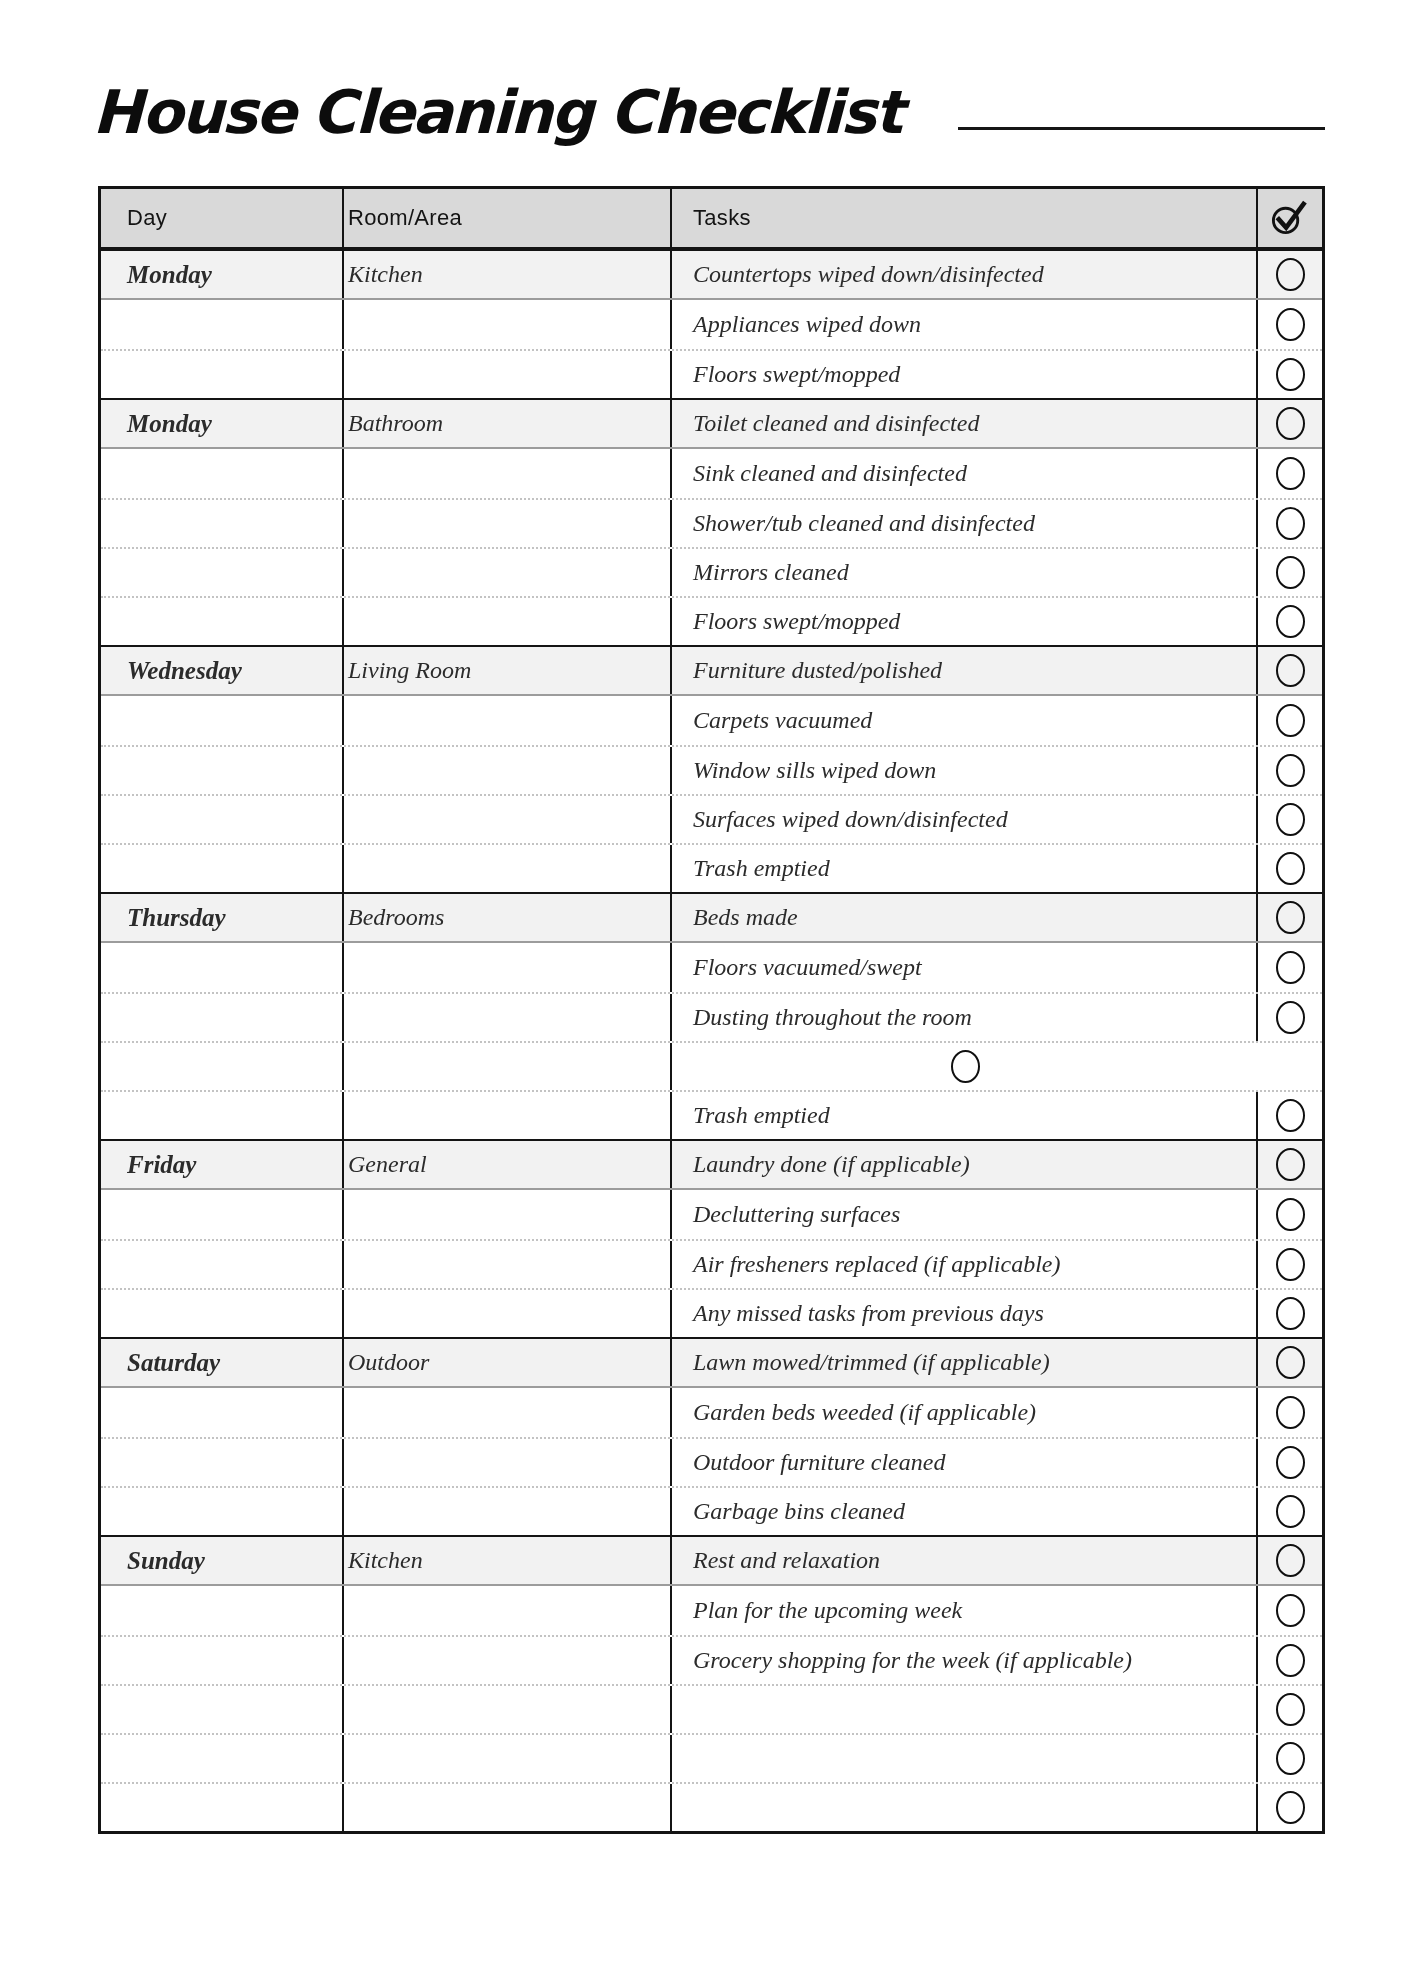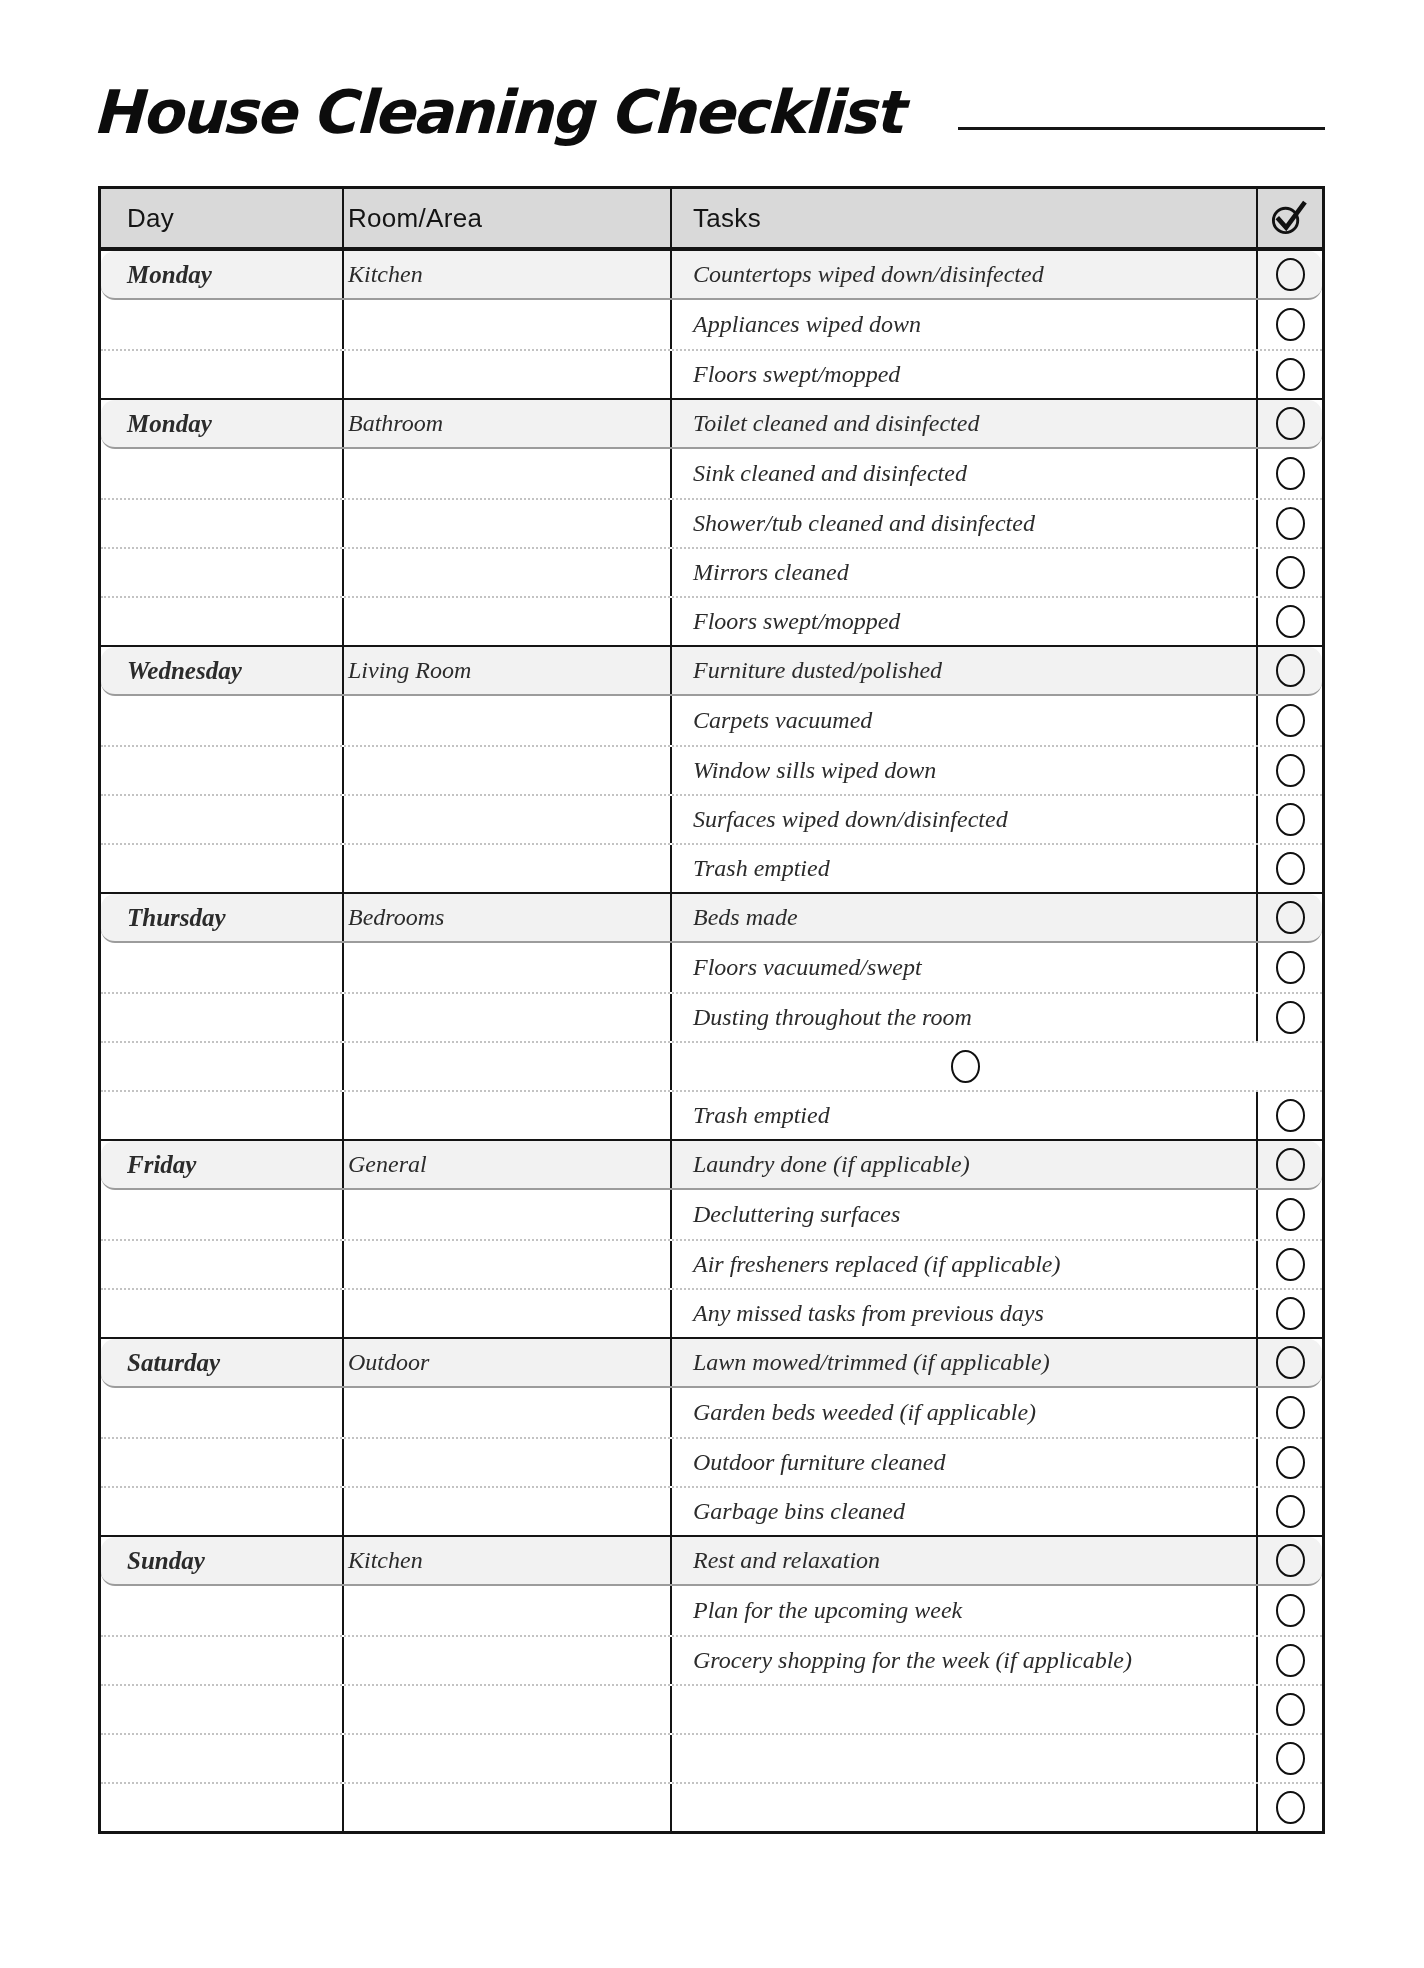--- a/index.html
+++ b/index.html
@@ -48,36 +48,35 @@
     border-bottom:2px solid var(--border-dark);
   }
   .cell{display:flex;align-items:center;overflow:hidden;}
   .day-col{padding-left:26px;border-right:2px solid var(--border-dark);}
   .room-col{padding-left:4px;border-right:2px solid var(--border-dark);}
   .task-col{padding-left:21px;border-right:2px solid var(--border-dark);align-items:center;}
   .check-col{justify-content:center;}
 
   .header-label{
     font-family:"Liberation Sans",sans-serif;
-    font-size:26px;color:#141414;letter-spacing:.3px;
+    font-size:22px;color:#141414;letter-spacing:.3px;
   }
 
   .hand{
     font-family:"Liberation Serif",serif;
     font-style:italic;
     font-size:24px;color:var(--ink);
     white-space:nowrap;
   }
   .day-text{font-weight:700;font-size:25px;}
 
   .group{border-top:2px solid var(--border-dark);}
   .group .row.group-head{
     background:var(--group-bg);
     border-bottom:2px solid #9c9c9c;
-    border-radius:14px;
   }
   .group .row + .row{border-top:2px dotted #c3c3c3;}
   .group .row.group-head + .row{border-top:none;}
 
   .circle{
     width:29px;height:33px;
     border:2.6px solid #101010;
     border-radius:50%;
     background:transparent;
     display:inline-block;

